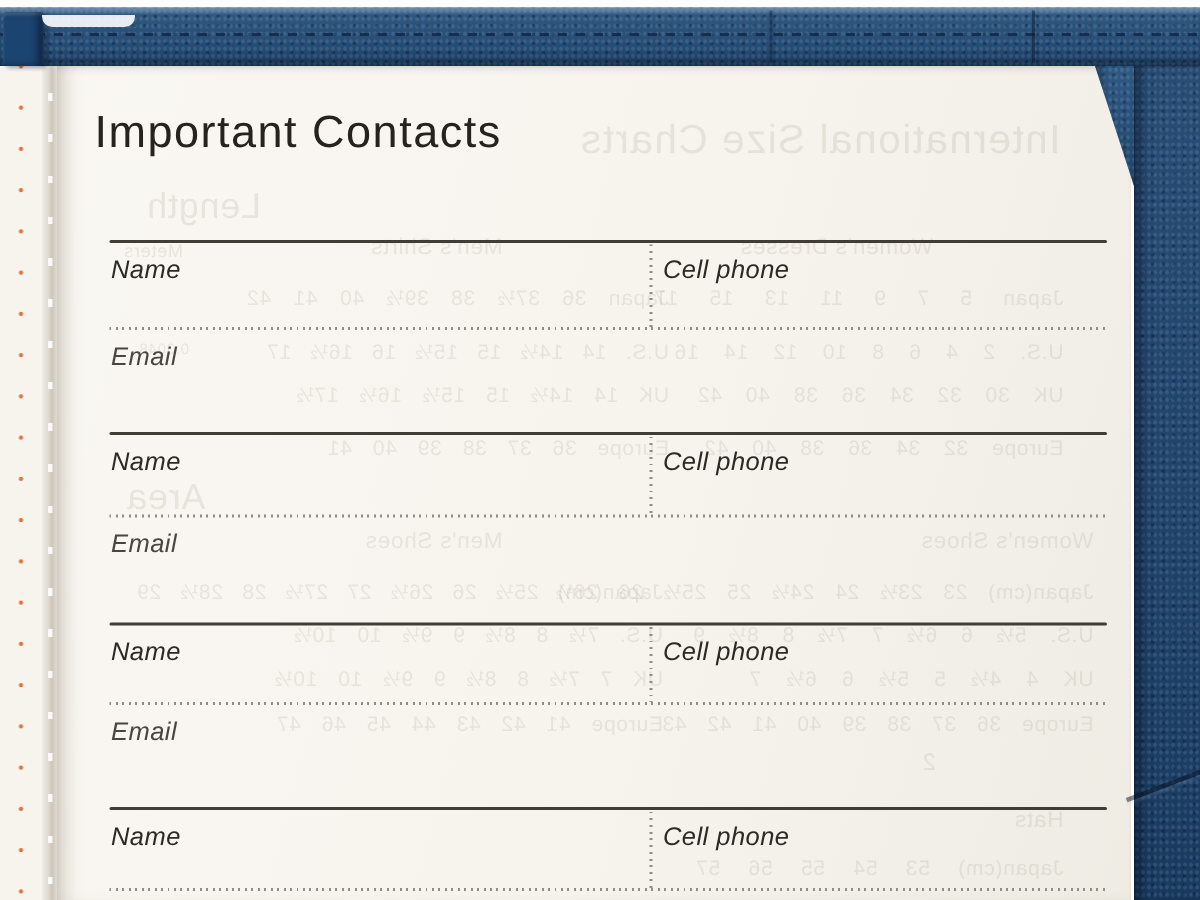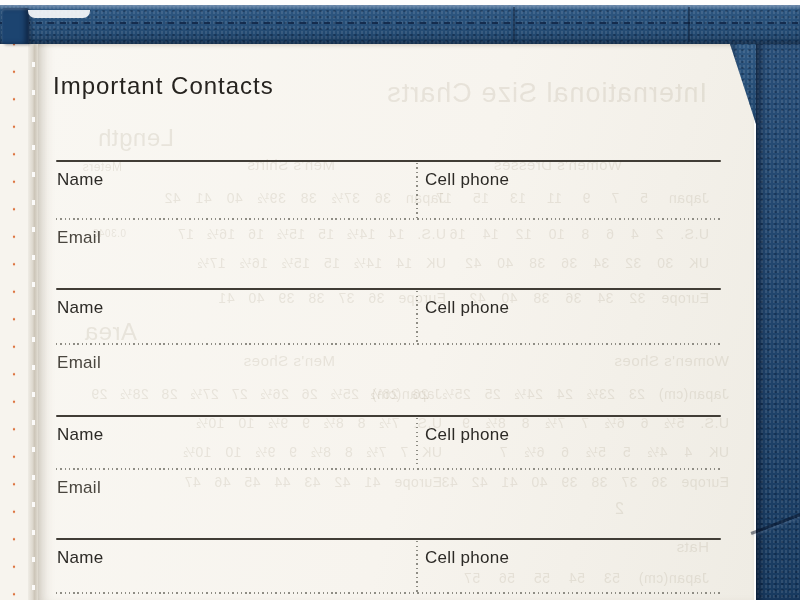--- a/index.html
+++ b/index.html
@@ -16,25 +16,25 @@
     background:linear-gradient(90deg,#efece5 0%,#ded9cf 40%,#ccc5b8 60%,#e7e3da 100%);}
   .page-edge::after{content:"";position:absolute;left:4px;top:18px;bottom:0;width:3px;
     background:repeating-linear-gradient(180deg,rgba(255,255,255,.9) 0 5px,transparent 5px 27.5px);}
 
   
   .page{position:absolute;left:38px;top:44px;width:716px;height:556px;
     background:linear-gradient(105deg,#f9f7f2 0%,var(--paper,#f7f4ee) 55%,var(--paper-deep,#efece4) 100%);
     clip-path:polygon(0 0,698px 0,716px 18px,716px 556px,0 556px);
     box-shadow:inset 12px 0 14px -10px rgba(100,85,60,.38), inset 0 3px 4px -2px rgba(120,105,80,.25);}
 
-  .title{position:absolute;left:15px;top:28px;margin:0;font-size:24px;font-weight:400;
+  .title{position:absolute;left:25px;top:28px;margin:0;font-size:30px;font-weight:400;
     letter-spacing:1px;color:var(--title,#26231f);}
 
   
-  .block{position:absolute;left:18px;width:665px;top:var(--top);height:116px;}
+  .block{position:absolute;left:35px;width:665px;top:var(--top);height:116px;font-style:italic;}
   .rule-solid{position:absolute;left:0;top:0;width:100%;height:2px;background:var(--line,#413d36);border-radius:1px;}
   .rule-dotted{position:absolute;left:0;top:var(--d);width:100%;height:1.6px;
     background:repeating-linear-gradient(90deg,var(--dotline,#8f8d85) 0 1.3px,transparent 1.3px 4.3px);}
   .vdiv{position:absolute;left:360px;top:3px;width:1.6px;height:calc(var(--d) - 3px);
     background:repeating-linear-gradient(180deg,var(--dotline,#8f8d85) 0 1.3px,transparent 1.3px 4.5px);}
   .lbl{position:absolute;font-size:17px;letter-spacing:.3px;color:var(--label,#2c2a26);white-space:nowrap;}
   .lbl.name{left:1px;top:10px;}
   .lbl.cell{left:369px;top:10px;}
   .lbl.email{left:1px;top:calc(var(--d) + 10px);color:var(--label-soft,#4a463f);}
 

